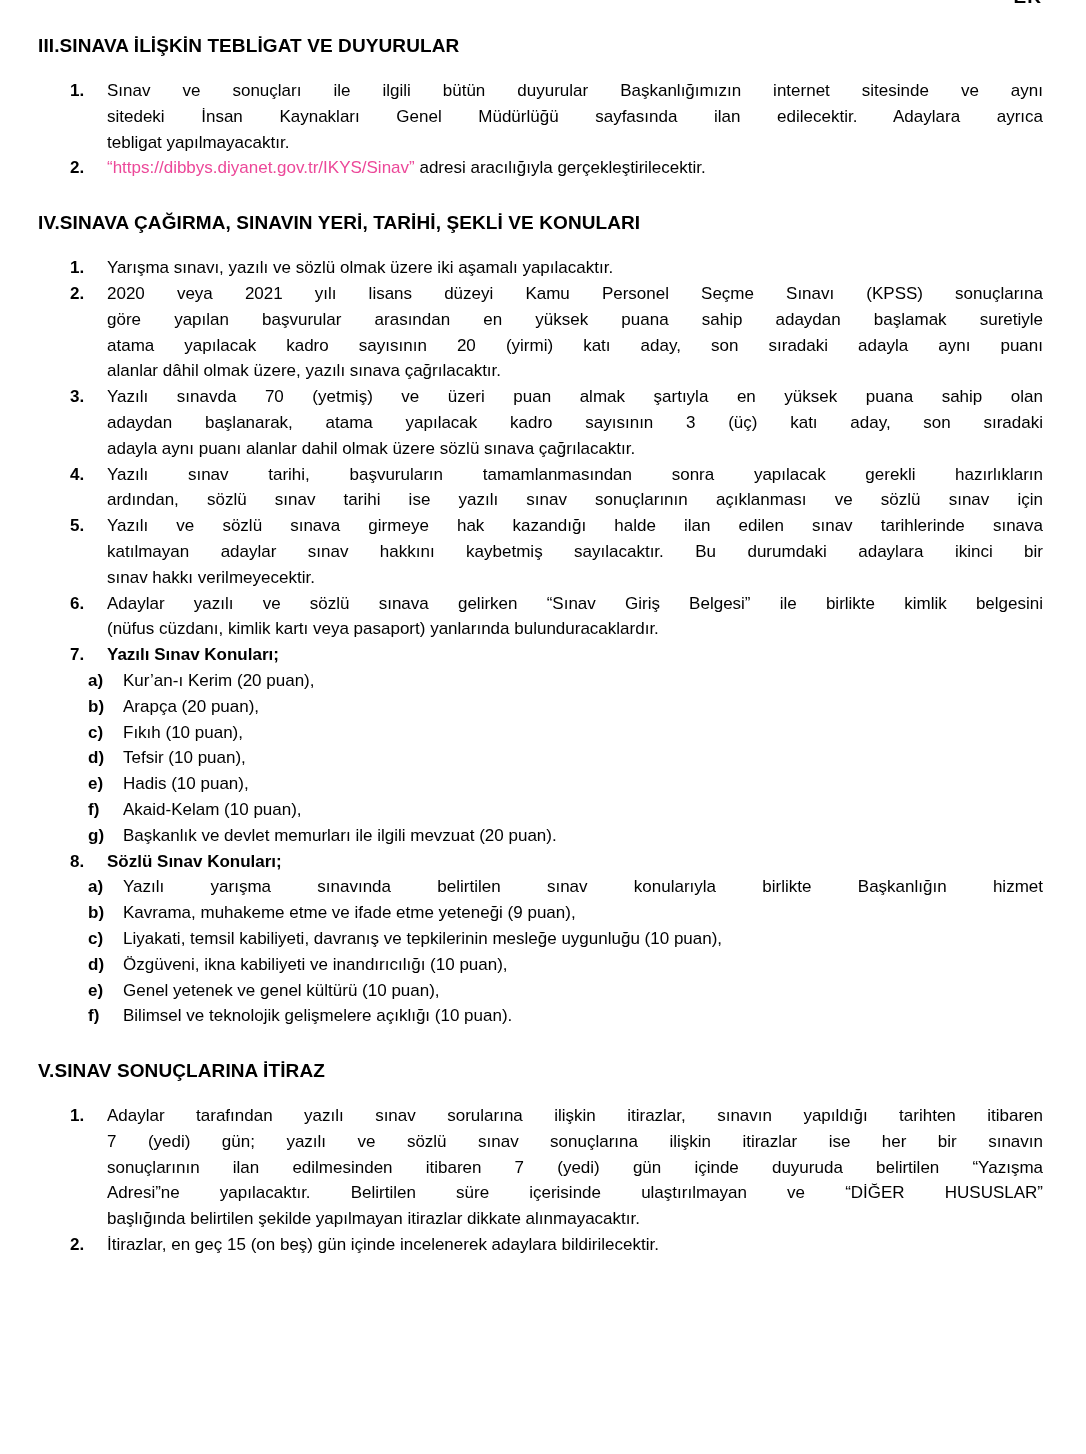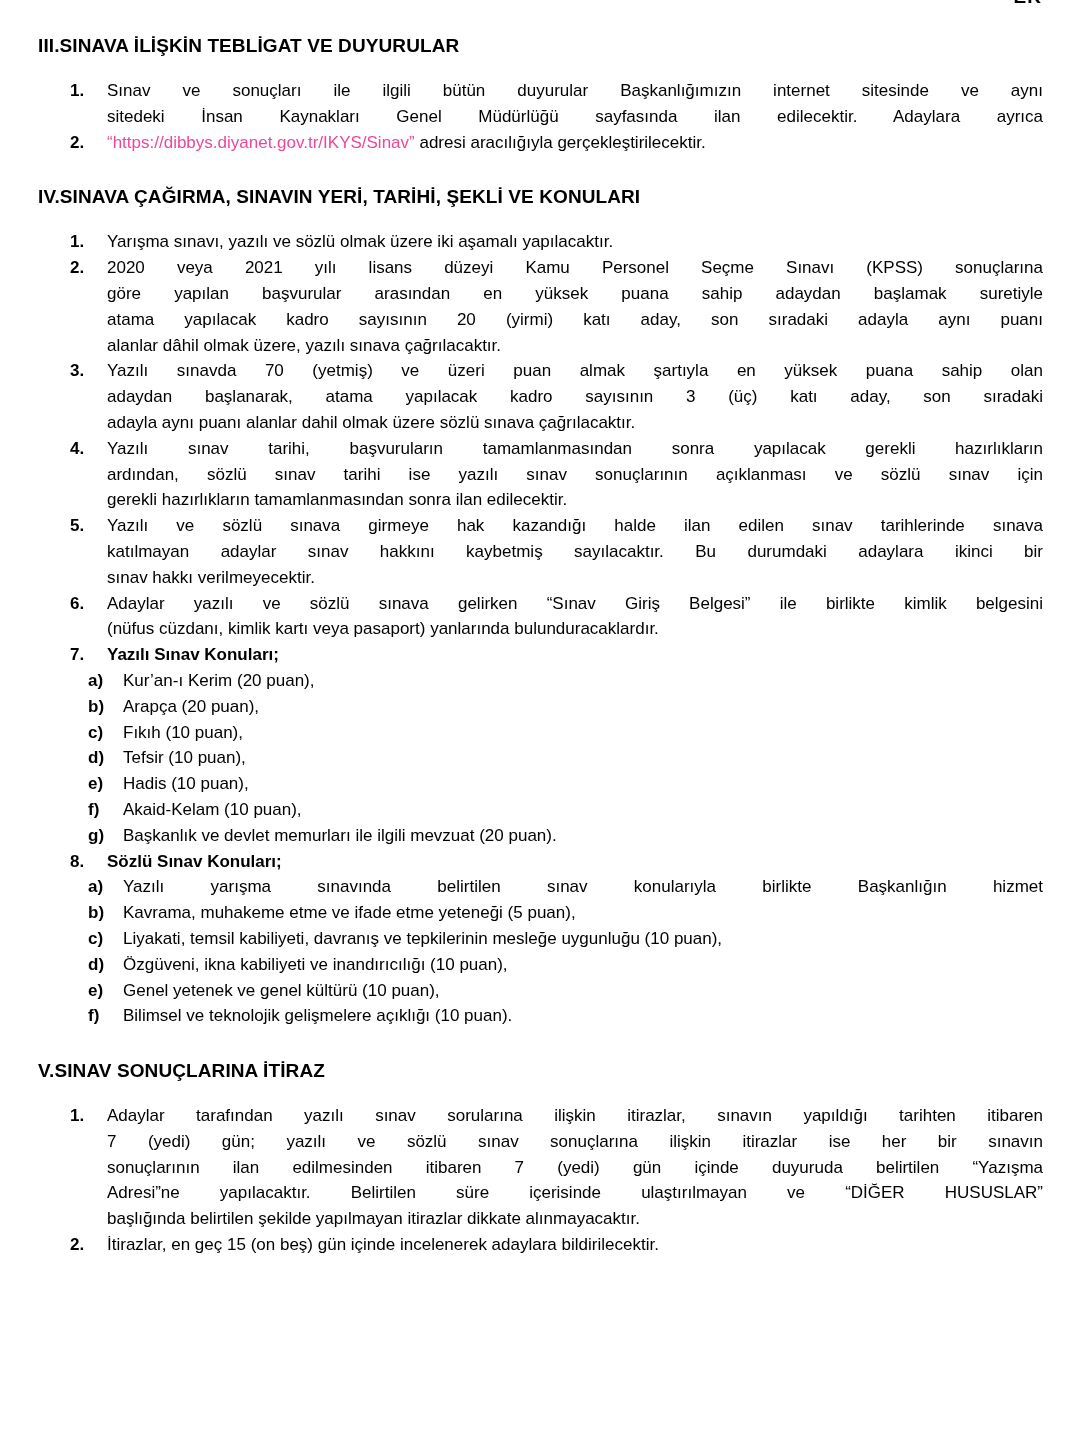--- a/index.html
+++ b/index.html
@@ -58,20 +58,21 @@
 <div class="page">
   <div class="corner">EK</div>
   <div id="content">
       <div class="heading">III.SINAVA İLİŞKİN TEBLİGAT VE DUYURULAR</div>
       <div class="list">
         <div class="item level1">
           <span class="marker">1.</span>
           <div class="text">
             <div class="jline">Sınav ve sonuçları ile ilgili bütün duyurular Başkanlığımızın internet sitesinde ve aynı</div>
             <div class="jline">sitedeki İnsan Kaynakları Genel Müdürlüğü sayfasında ilan edilecektir. Adaylara ayrıca</div>
+            <div class="pline">tebligat yapılmayacaktır.</div>
           </div>
         </div>
         <div class="item level1">
           <span class="marker">2.</span>
           <div class="text">
             <div class="pline"><span class="link" style="color: #ec4899;">“https://dibbys.diyanet.gov.tr/IKYS/Sinav”</span><span> adresi aracılığıyla gerçekleştirilecektir.</span></div>
           </div>
         </div>
       </div>
       <div class="heading">IV.SINAVA ÇAĞIRMA, SINAVIN YERİ, TARİHİ, ŞEKLİ VE KONULARI</div>
@@ -97,21 +98,20 @@
             <div class="jline">Yazılı sınavda 70 (yetmiş) ve üzeri puan almak şartıyla en yüksek puana sahip olan</div>
             <div class="jline">adaydan başlanarak, atama yapılacak kadro sayısının 3 (üç) katı aday, son sıradaki</div>
             <div class="pline">adayla aynı puanı alanlar dahil olmak üzere sözlü sınava çağrılacaktır.</div>
           </div>
         </div>
         <div class="item level1">
           <span class="marker">4.</span>
           <div class="text">
             <div class="jline">Yazılı sınav tarihi, başvuruların tamamlanmasından sonra yapılacak gerekli hazırlıkların</div>
             <div class="jline">ardından, sözlü sınav tarihi ise yazılı sınav sonuçlarının açıklanması ve sözlü sınav için</div>
-            <div class="pline">gerekli hazırlıkların tamamlanmasından sonra ilan edilecektir.</div>
           </div>
         </div>
         <div class="item level1">
           <span class="marker">5.</span>
           <div class="text">
             <div class="jline">Yazılı ve sözlü sınava girmeye hak kazandığı halde ilan edilen sınav tarihlerinde sınava</div>
             <div class="jline">katılmayan adaylar sınav hakkını kaybetmiş sayılacaktır. Bu durumdaki adaylara ikinci bir</div>
             <div class="pline">sınav hakkı verilmeyecektir.</div>
           </div>
         </div>
@@ -178,21 +178,21 @@
         </div>
         <div class="item level2">
           <span class="marker">a)</span>
           <div class="text">
             <div class="jline">Yazılı yarışma sınavında belirtilen sınav konularıyla birlikte Başkanlığın hizmet</div>
           </div>
         </div>
         <div class="item level2">
           <span class="marker">b)</span>
           <div class="text">
-            <div class="pline">Kavrama, muhakeme etme ve ifade etme yeteneği (5 puan),</div>
+            <div class="pline">Kavrama, muhakeme etme ve ifade etme yeteneği (9 puan),</div>
           </div>
         </div>
         <div class="item level2">
           <span class="marker">c)</span>
           <div class="text">
             <div class="pline">Liyakati, temsil kabiliyeti, davranış ve tepkilerinin mesleğe uygunluğu (10 puan),</div>
           </div>
         </div>
         <div class="item level2">
           <span class="marker">d)</span>

